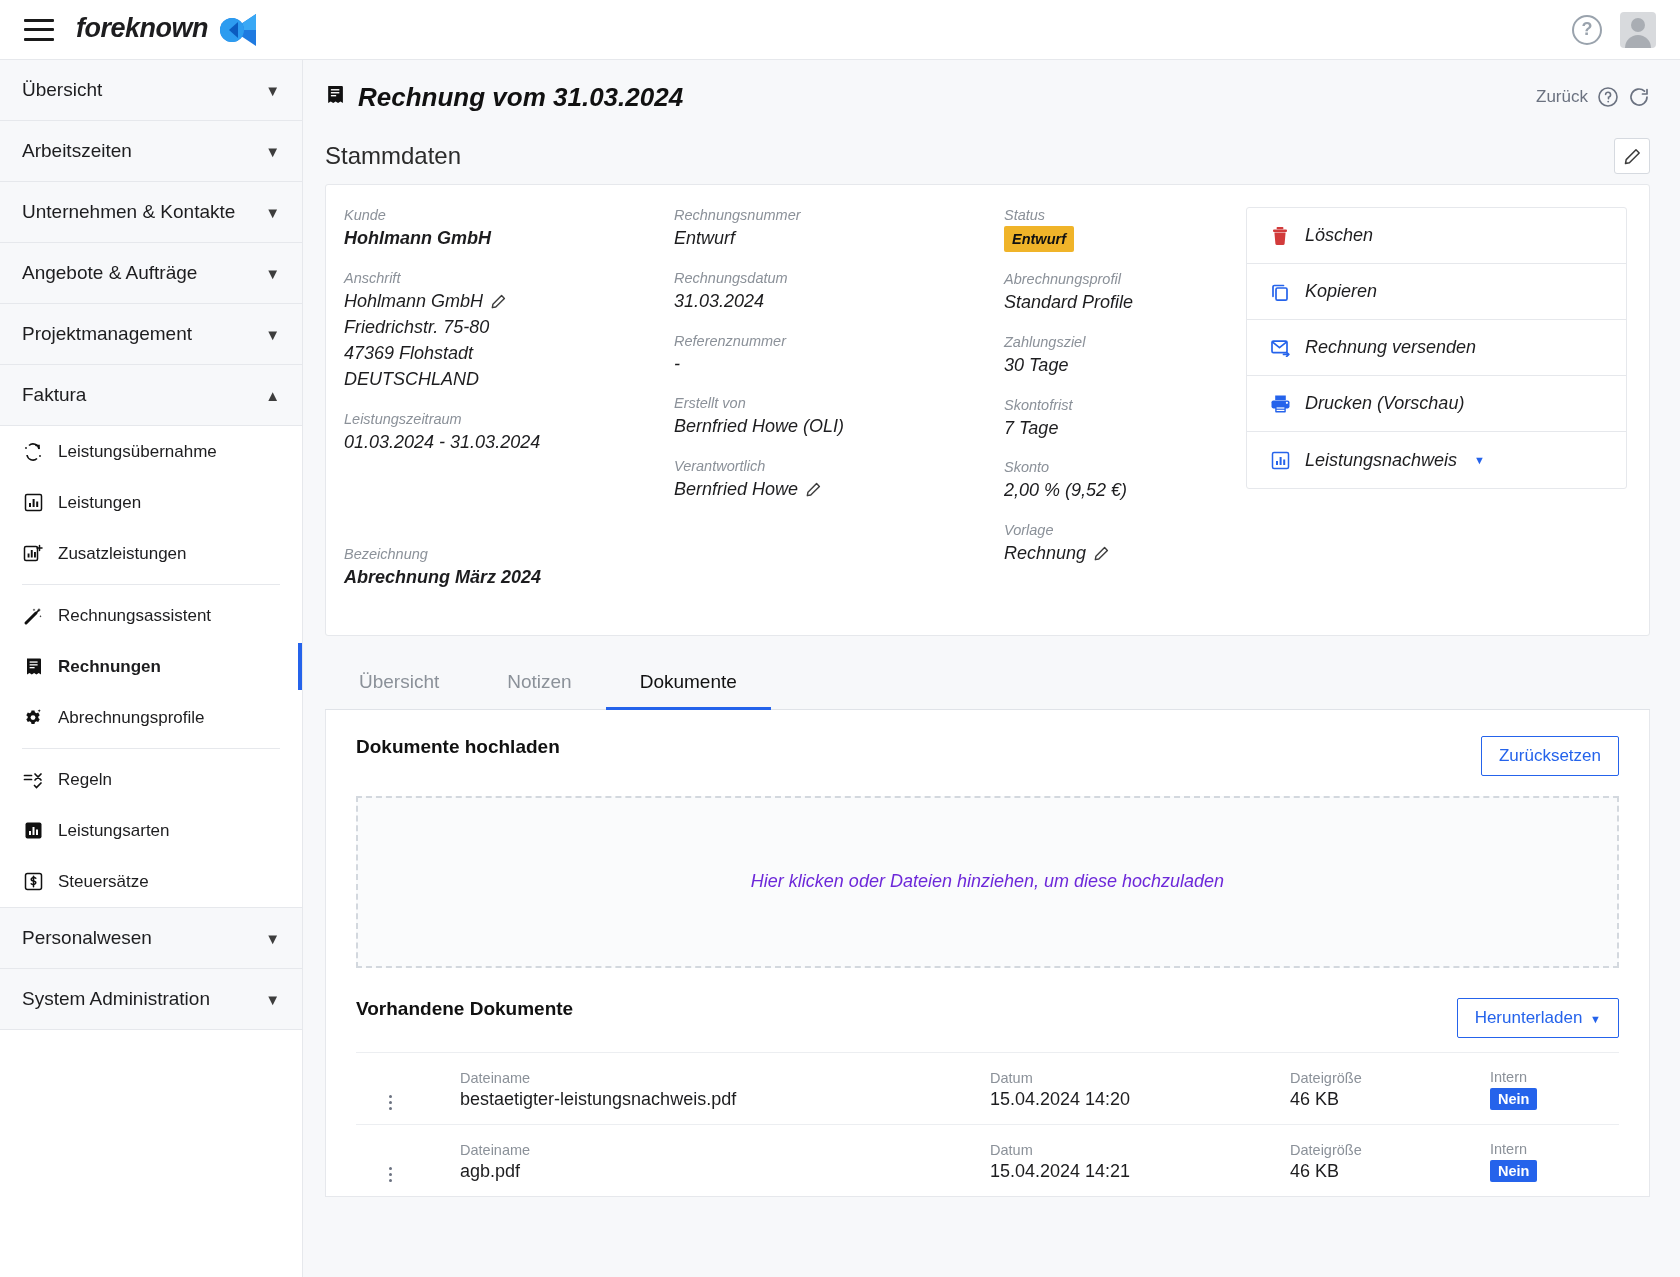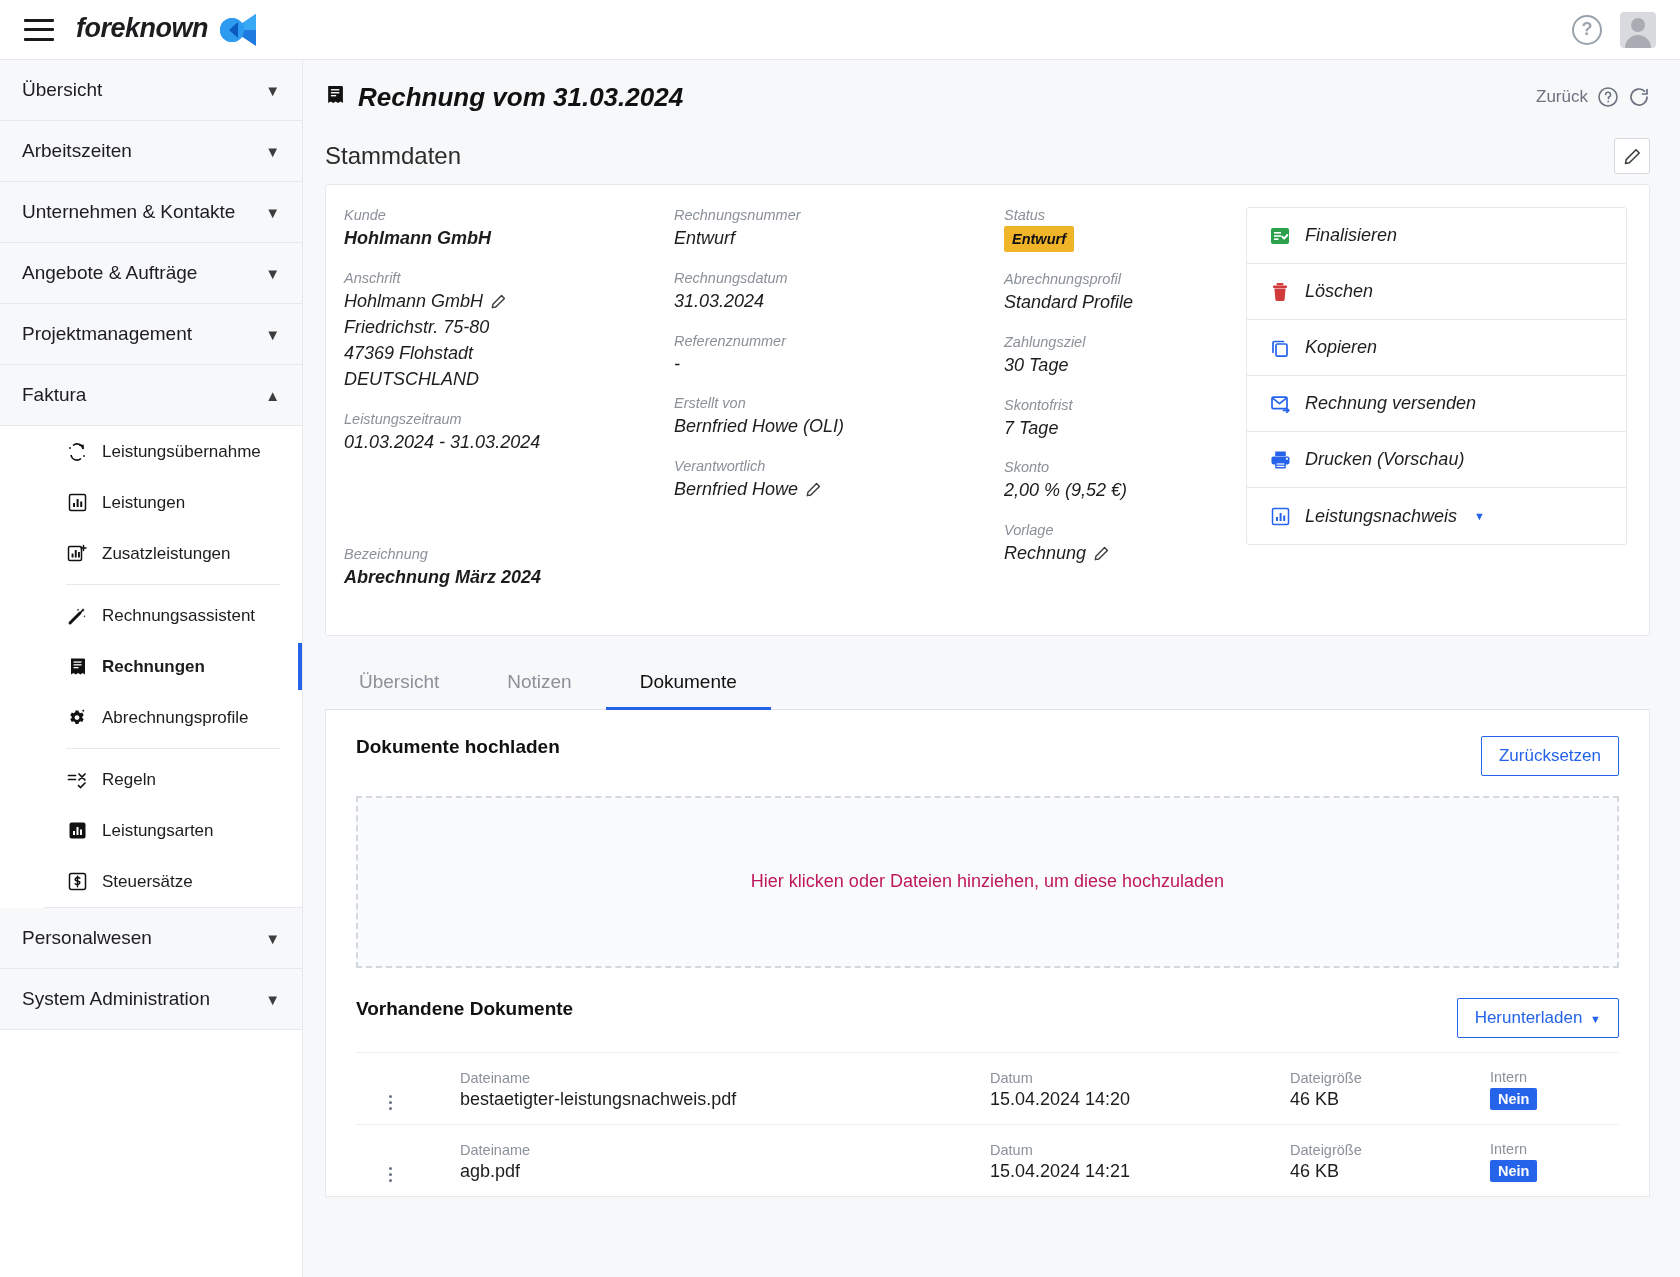--- a/index.html
+++ b/index.html
@@ -53,21 +53,21 @@
     border-right: 1px solid #e6e8ec;
     overflow: hidden;
   }
   .nav-group {
     height: 61px; display: flex; align-items: center;
     padding: 0 22px; background: #f7f8fa;
     border-bottom: 1px solid #e6e8ec;
     cursor: pointer; font-size: 19px; color: #1d1d1f;
   }
   .nav-group .chev { margin-left: auto; color: #3d3d3d; font-size: 15px; line-height: 1; }
-  .nav-sub { background: #ffffff; border-bottom: 1px solid #e6e8ec; margin-left: 44px; }
+  .nav-sub { background: #ffffff; border-bottom: 1px solid #e6e8ec; }
   .nav-item {
     height: 51px; display: flex; align-items: center; gap: 14px;
     padding: 0 22px; font-size: 17px; color: #1d1d1f; cursor: pointer;
     position: relative;
   }
   .nav-item.active { font-weight: 700; }
   .nav-item.active::after {
     content: ""; position: absolute; right: 0; top: 2px; bottom: 2px;
     width: 4px; background: #2563eb;
   }
@@ -155,21 +155,21 @@
   .panel-title { font-size: 19px; font-weight: 700; color: #111; }
   .btn-outline {
     margin-left: auto; border: 1px solid #2563eb; background: #fff;
     color: #2563eb; font-size: 17px; padding: 9px 17px; border-radius: 2px;
     cursor: pointer; font-family: "Liberation Sans", sans-serif;
   }
   .dropzone {
     margin-top: 20px; height: 172px;
     border: 2px dashed #d3d8de; background: #fafbfc;
     display: flex; align-items: center; justify-content: center;
-    color: #be185d; font-size: 18px; cursor: pointer;
+    color: #6d28d9; font-size: 18px; cursor: pointer; font-style: italic;
   }
   .doc-head { margin-top: 30px; }
   .doc-table { margin-top: 14px; }
   .doc-row {
     display: flex; align-items: flex-end;
     border-top: 1px solid #eceef1; padding: 14px 0 14px 0; min-height: 72px;
   }
   .kebab {
     width: 40px; display: flex; flex-direction: column; align-items: center;
     justify-content: center; gap: 3px; cursor: pointer; margin-left: 14px;
@@ -495,32 +495,20 @@
                   <path d="M12 1.8l3.2 3.2L5.4 14.8 1.5 15.5l.7-3.9z"></path>
                 </svg>
               </span>
             </div>
           </div>
         </div>
 
         <div class="col col-actions">
           <div class="actions-box">
 
-            <div class="action-row">
-              <span class="ico">
-                <svg width="20" height="20" viewBox="0 0 20 20">
-                  <rect x="1" y="2" width="18" height="16" rx="2" fill="#2ca14b"></rect>
-                  <rect x="4" y="6" width="7" height="1.6" fill="#fff"></rect>
-                  <rect x="4" y="9.2" width="7" height="1.6" fill="#fff"></rect>
-                  <rect x="4" y="12.4" width="4.5" height="1.6" fill="#fff"></rect>
-                  <path d="M12.2 10.6l1.9 2 3.3-3.6" stroke="#fff" stroke-width="2" fill="none" stroke-linecap="round" stroke-linejoin="round"></path>
-                </svg>
-              </span>
-              <span>Finalisieren</span>
-            </div>
 
             <div class="action-row">
               <span class="ico">
                 <svg width="18" height="20" viewBox="0 0 18 20">
                   <rect x="5.6" y="1" width="6.8" height="2.2" rx="0.8" fill="#d23b3b"></rect>
                   <rect x="2" y="3.6" width="14" height="2.4" rx="1" fill="#d23b3b"></rect>
                   <path d="M3.4 6.6h11.2l-1 11.1a1.6 1.6 0 0 1-1.6 1.4H6a1.6 1.6 0 0 1-1.6-1.4z" fill="#d23b3b"></path>
                 </svg>
               </span>
               <span>Löschen</span>

